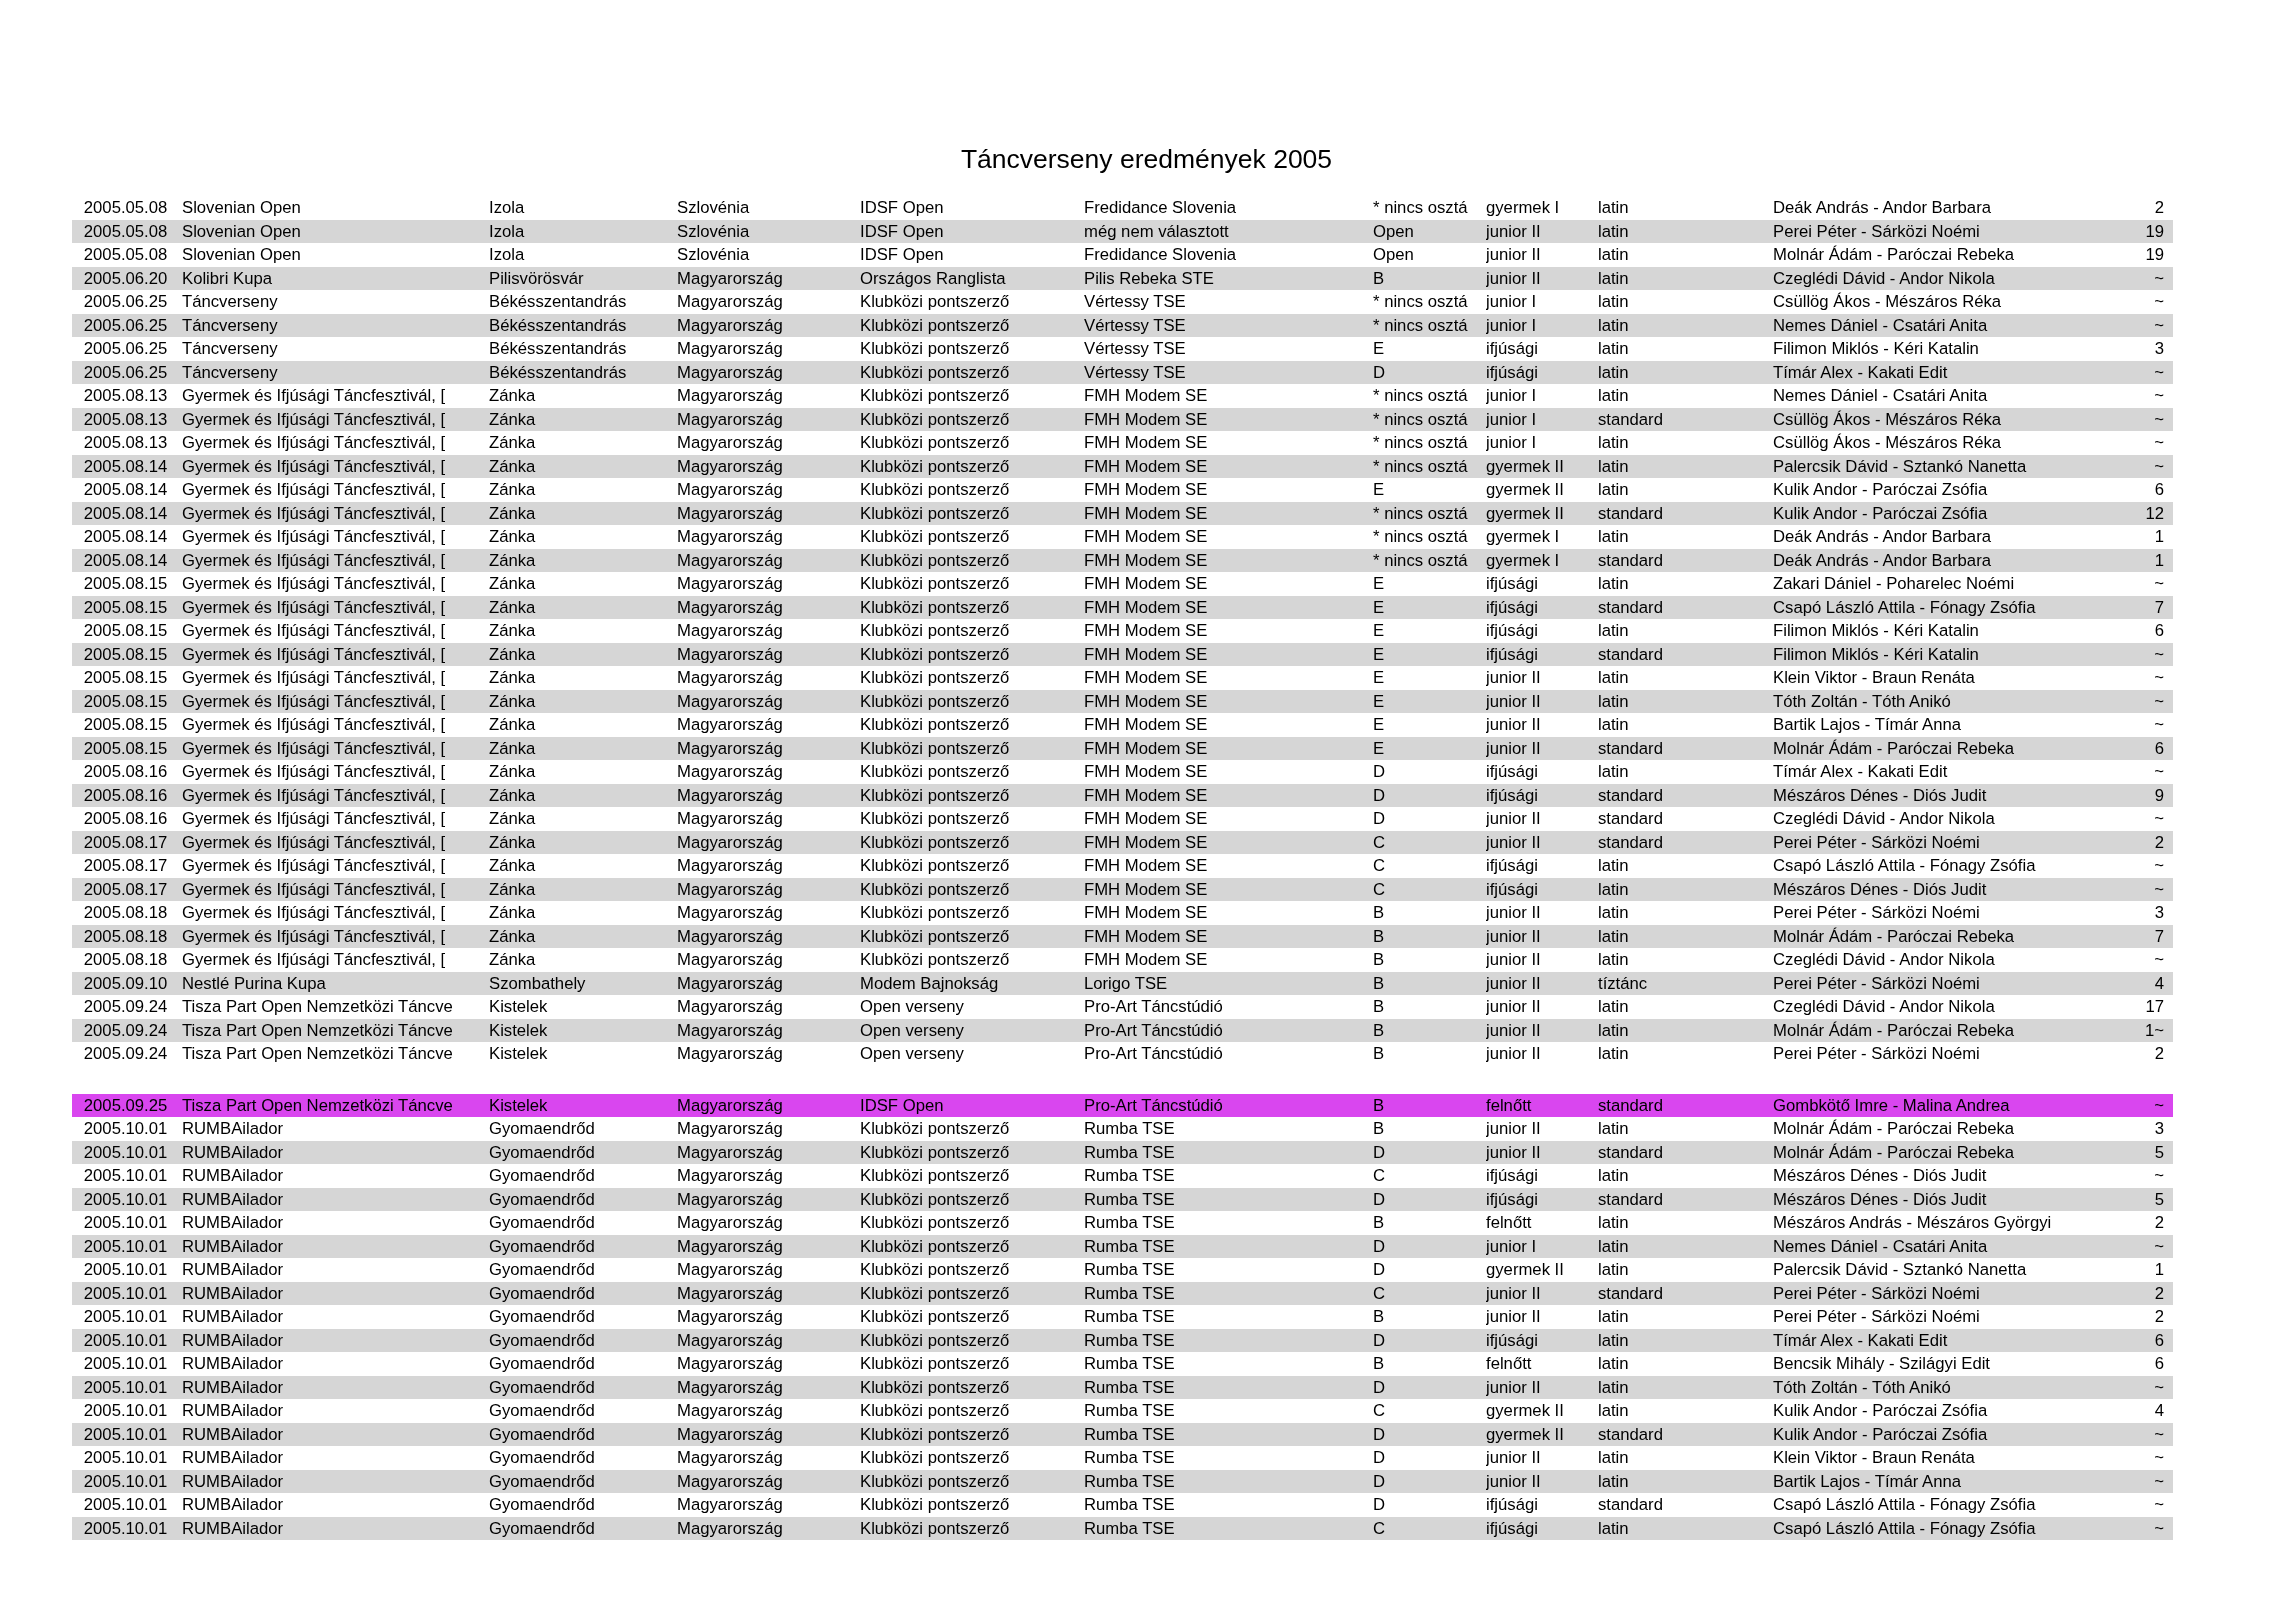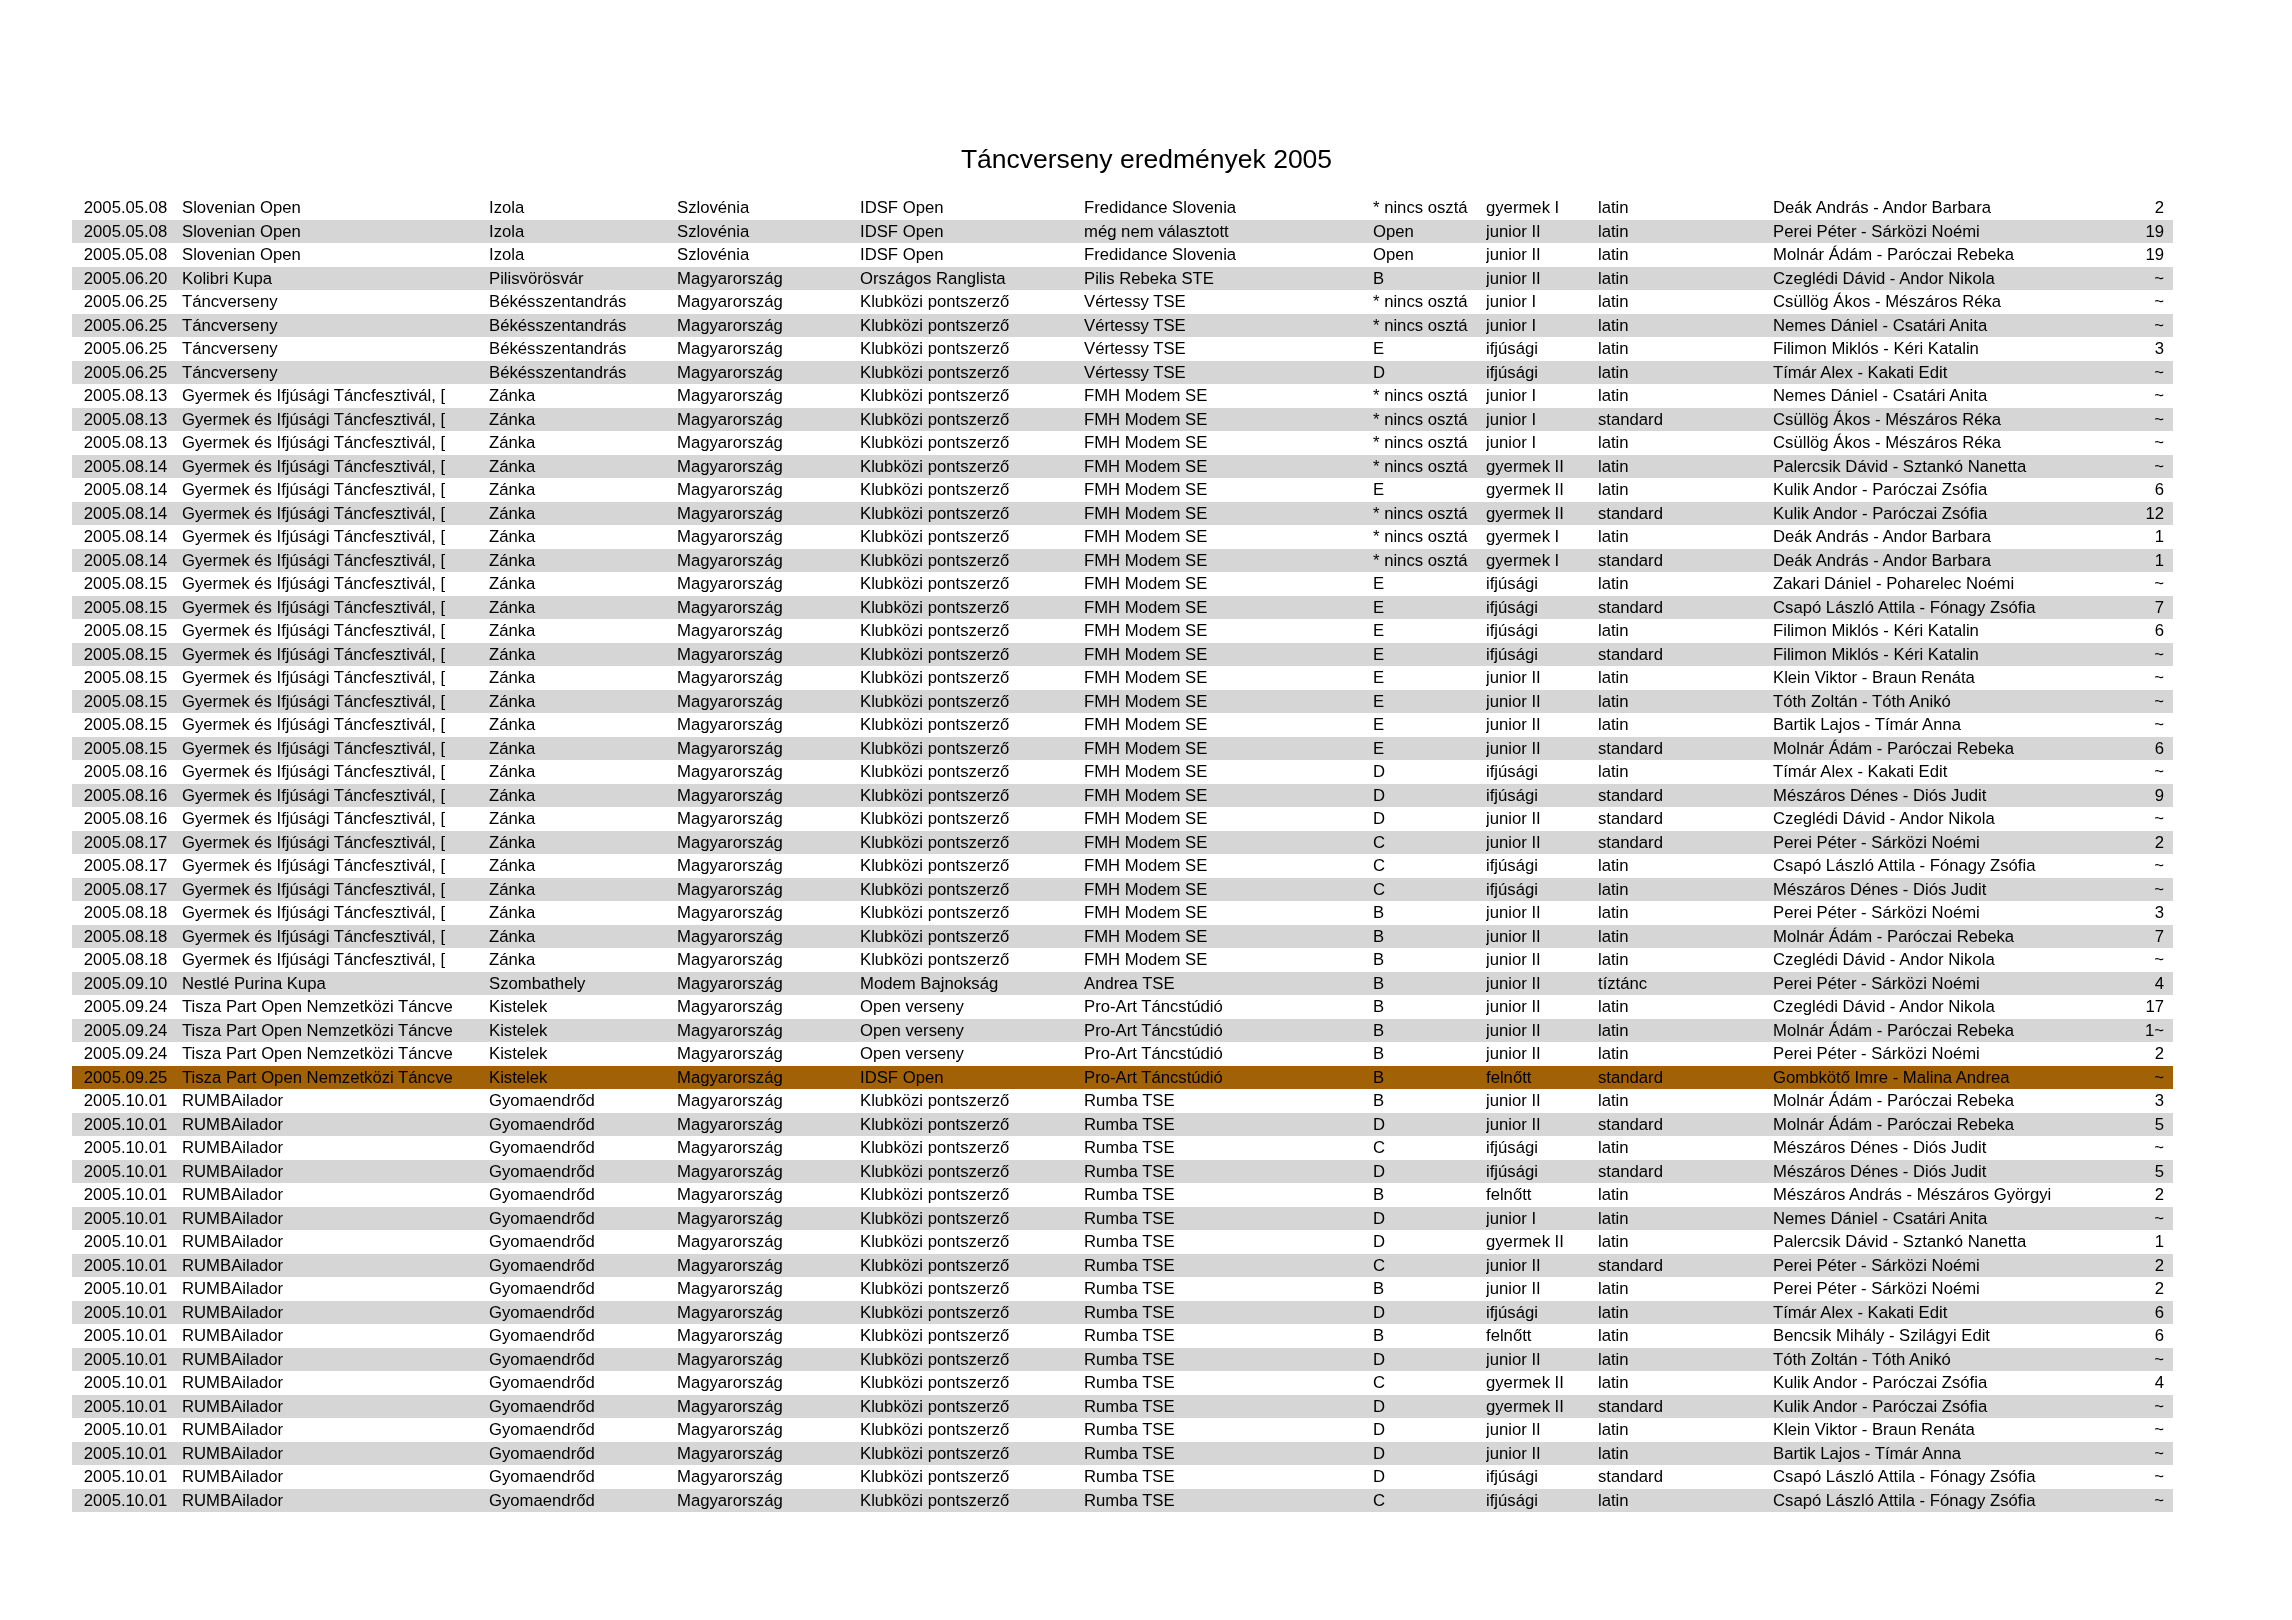--- a/index.html
+++ b/index.html
@@ -456,21 +456,21 @@
       <span class="cell" style="left: 1526px; width: 173px;">latin</span>
       <span class="cell" style="left: 1701px; width: 382px;">Czeglédi Dávid - Andor Nikola</span>
       <span class="cell right" style="left: 1945px; width: 147px;">~</span>
     </div>
     <div class="row" style="background: rgb(214, 214, 214);">
       <span class="cell" style="left: 11.8px; width: 98px;">2005.09.10</span>
       <span class="cell" style="left: 110px; width: 306px;">Nestlé Purina Kupa</span>
       <span class="cell" style="left: 417px; width: 186px;">Szombathely</span>
       <span class="cell" style="left: 605px; width: 181px;">Magyarország</span>
       <span class="cell" style="left: 788px; width: 222px;">Modem Bajnokság</span>
-      <span class="cell" style="left: 1012px; width: 287px;">Andrea TSE</span>
+      <span class="cell" style="left: 1012px; width: 287px;">Lorigo TSE</span>
       <span class="cell" style="left: 1301px; width: 116px;">B</span>
       <span class="cell" style="left: 1414px; width: 110px;">junior II</span>
       <span class="cell" style="left: 1526px; width: 173px;">tíztánc</span>
       <span class="cell" style="left: 1701px; width: 382px;">Perei Péter - Sárközi Noémi</span>
       <span class="cell right" style="left: 1945px; width: 147px;">4</span>
     </div>
     <div class="row">
       <span class="cell" style="left: 11.8px; width: 98px;">2005.09.24</span>
       <span class="cell" style="left: 110px; width: 306px;">Tisza Part Open Nemzetközi Táncve</span>
       <span class="cell" style="left: 417px; width: 186px;">Kistelek</span>
@@ -502,21 +502,21 @@
       <span class="cell" style="left: 417px; width: 186px;">Kistelek</span>
       <span class="cell" style="left: 605px; width: 181px;">Magyarország</span>
       <span class="cell" style="left: 788px; width: 222px;">Open verseny</span>
       <span class="cell" style="left: 1012px; width: 287px;">Pro-Art Táncstúdió</span>
       <span class="cell" style="left: 1301px; width: 116px;">B</span>
       <span class="cell" style="left: 1414px; width: 110px;">junior II</span>
       <span class="cell" style="left: 1526px; width: 173px;">latin</span>
       <span class="cell" style="left: 1701px; width: 382px;">Perei Péter - Sárközi Noémi</span>
       <span class="cell right" style="left: 1945px; width: 147px;">2</span>
     </div>
-    <div class="row" style="background: #a16207;">
+    <div class="row" style="background: #d946ef; margin-top: 28px;">
       <span class="cell" style="left: 11.8px; width: 98px;">2005.09.25</span>
       <span class="cell" style="left: 110px; width: 306px;">Tisza Part Open Nemzetközi Táncve</span>
       <span class="cell" style="left: 417px; width: 186px;">Kistelek</span>
       <span class="cell" style="left: 605px; width: 181px;">Magyarország</span>
       <span class="cell" style="left: 788px; width: 222px;">IDSF Open</span>
       <span class="cell" style="left: 1012px; width: 287px;">Pro-Art Táncstúdió</span>
       <span class="cell" style="left: 1301px; width: 116px;">B</span>
       <span class="cell" style="left: 1414px; width: 110px;">felnőtt</span>
       <span class="cell" style="left: 1526px; width: 173px;">standard</span>
       <span class="cell" style="left: 1701px; width: 382px;">Gombkötő Imre - Malina Andrea</span>

